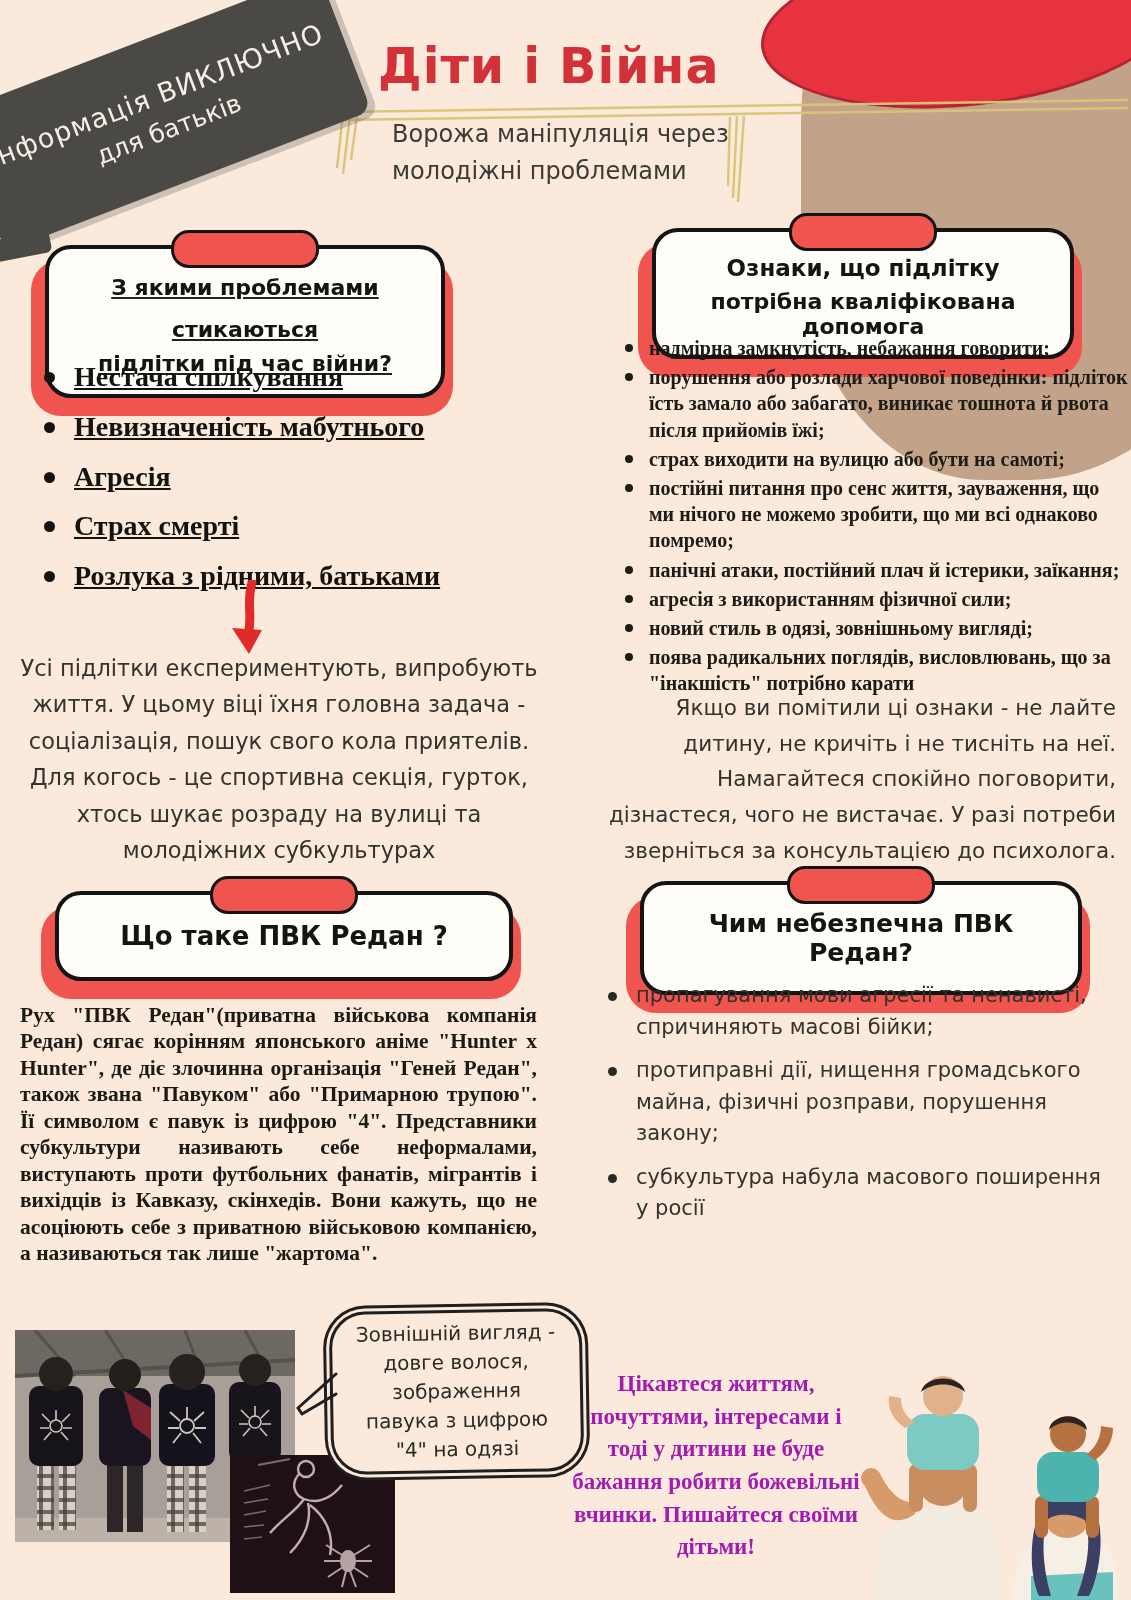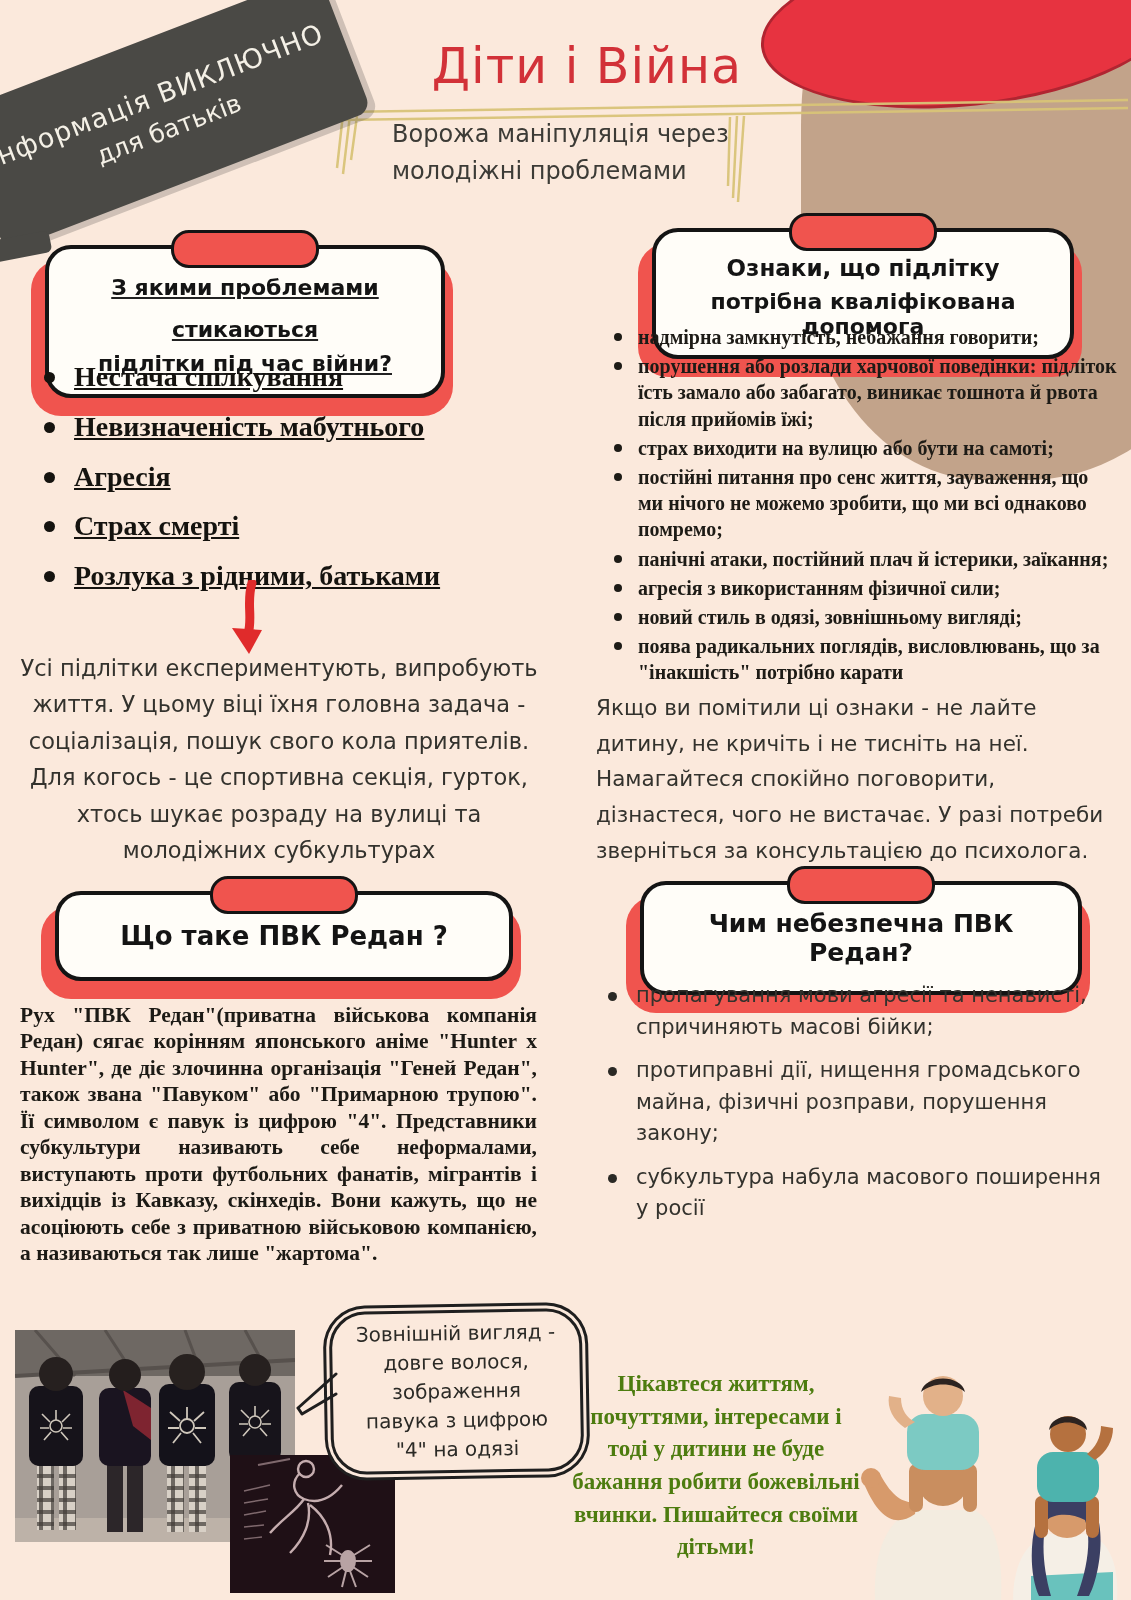--- a/index.html
+++ b/index.html
@@ -12,22 +12,22 @@
             border:3px solid #b02531;border-radius:50%;transform:rotate(-6deg);z-index:1;}
   .brush{position:absolute;left:-34px;top:38px;width:392px;height:148px;background:#4a4945;
          border-radius:14px;transform:rotate(-21deg);z-index:2;display:flex;flex-direction:column;
          align-items:center;justify-content:center;box-shadow:6px 6px 0 rgba(74,73,69,.25);}
   .brush:before{content:"";position:absolute;right:-16px;top:-10px;width:70px;height:26px;background:#4a4945;
          border-radius:6px;transform:rotate(14deg);}
   .brush:after{content:"";position:absolute;left:-14px;bottom:-12px;width:60px;height:22px;background:#4a4945;
          border-radius:6px;transform:rotate(10deg);}
   .brush .l1{color:#f4f0e6;font-size:27px;letter-spacing:1px;}
   .brush .l2{color:#f4f0e6;font-size:25px;margin-top:6px;}
-  .main-title{position:absolute;left:378px;top:38px;width:364px;text-align:right;
-              font-size:49px;font-weight:normal;color:#d23138;letter-spacing:1px;z-index:3;}
+  .main-title{position:absolute;left:378px;top:38px;width:364px;text-align:left;
+              font-size:49px;font-weight:bold;color:#d23138;letter-spacing:1px;z-index:3;}
   .subtitle{position:absolute;left:392px;top:116px;width:340px;text-align:left;z-index:3;
             font-size:24px;color:#3c3b36;line-height:1.55;}
   .gold-frame{position:absolute;left:333px;top:90px;z-index:2;}
   
   .qbox{position:absolute;z-index:4;}
   .qbox .shadow{position:absolute;left:-14px;right:-8px;top:30px;bottom:-18px;background:#f0544e;border-radius:30px;}
   .qbox .tab{position:absolute;top:0;left:50%;transform:translateX(-50%);width:142px;height:32px;
              background:#f0544e;border:3px solid #141414;border-radius:18px;z-index:3;}
   .qbox .card{position:relative;margin-top:15px;background:#fffdf8;border:4px solid #141414;border-radius:26px;
               padding:18px 22px;text-align:center;z-index:2;}
@@ -36,31 +36,31 @@
   .problems{position:absolute;left:30px;top:352px;width:505px;margin:0;padding:0;list-style:none;z-index:4;}
   .problems li{position:relative;padding-left:44px;font-family:"Liberation Serif",serif;font-weight:bold;
                font-size:28px;color:#15130f;line-height:1.78;text-decoration:underline;}
   .problems li:before{content:"";position:absolute;left:14px;top:20px;width:11px;height:11px;border-radius:50%;background:#15130f;}
   .arrow-down{position:absolute;left:222px;top:580px;z-index:4;}
   .note{position:absolute;left:4px;top:650px;width:550px;text-align:center;font-size:22.5px;color:#33322d;
         line-height:1.62;z-index:4;}
   .redan-text{position:absolute;left:20px;top:1002px;width:517px;font-family:"Liberation Serif",serif;
               font-weight:bold;font-size:21.5px;line-height:1.23;text-align:justify;color:#1c1a15;z-index:4;}
   
-  .signs{position:absolute;left:604px;top:320px;width:510px;margin:4px;padding:0;list-style:none;z-index:4;}
+  .signs{position:absolute;left:604px;top:320px;width:510px;margin:15px;padding:0;list-style:none;z-index:4;}
   .signs li{position:relative;padding-left:30px;font-family:"Liberation Serif",serif;font-weight:bold;
             font-size:20px;color:#1d1b16;line-height:1.31;margin-bottom:3px;}
   .signs li:before{content:"";position:absolute;left:6px;top:9px;width:8px;height:8px;border-radius:50%;background:#1d1b16;}
-  .advice{position:absolute;left:596px;top:690px;width:520px;text-align:left;font-size:21.5px;color:#33322d;
+  .advice{position:absolute;left:596px;top:690px;width:520px;text-align:right;font-size:21.5px;color:#33322d;
           line-height:1.66;z-index:4;}
   .dangers{position:absolute;left:600px;top:980px;width:512px;margin:0;padding:0;list-style:none;z-index:4;}
   .dangers li{position:relative;padding-left:36px;font-size:21px;color:#33322d;line-height:1.5;margin-bottom:12px;}
   .dangers li:before{content:"";position:absolute;left:8px;top:12px;width:9px;height:9px;border-radius:50%;background:#2a2925;}
   .final-pink{position:absolute;left:568px;top:1368px;width:296px;text-align:center;
-              font-family:"Liberation Serif",serif;font-weight:bold;font-size:23px;color:#4d7c0f;
+              font-family:"Liberation Serif",serif;font-weight:bold;font-size:23px;color:#a21caf;
               line-height:1.42;z-index:4;}
   
   .photo{position:absolute;left:15px;top:1330px;z-index:4;}
   .spider-pic{position:absolute;left:230px;top:1455px;z-index:5;}
   .bubble{position:absolute;left:330px;top:1310px;width:247px;height:157px;background:#fbe9dc;
           border:3px solid #1f1f1f;border-radius:36px;box-shadow:0 0 0 3px #fbe9dc,0 0 0 6px #1f1f1f;
           transform:rotate(-1deg);z-index:6;display:flex;flex-direction:column;align-items:center;
           justify-content:center;}
   .bubble .bl{font-size:20px;color:#2b2a26;line-height:1.45;}
   .bubble-tail{position:absolute;left:294px;top:1368px;z-index:6;}

